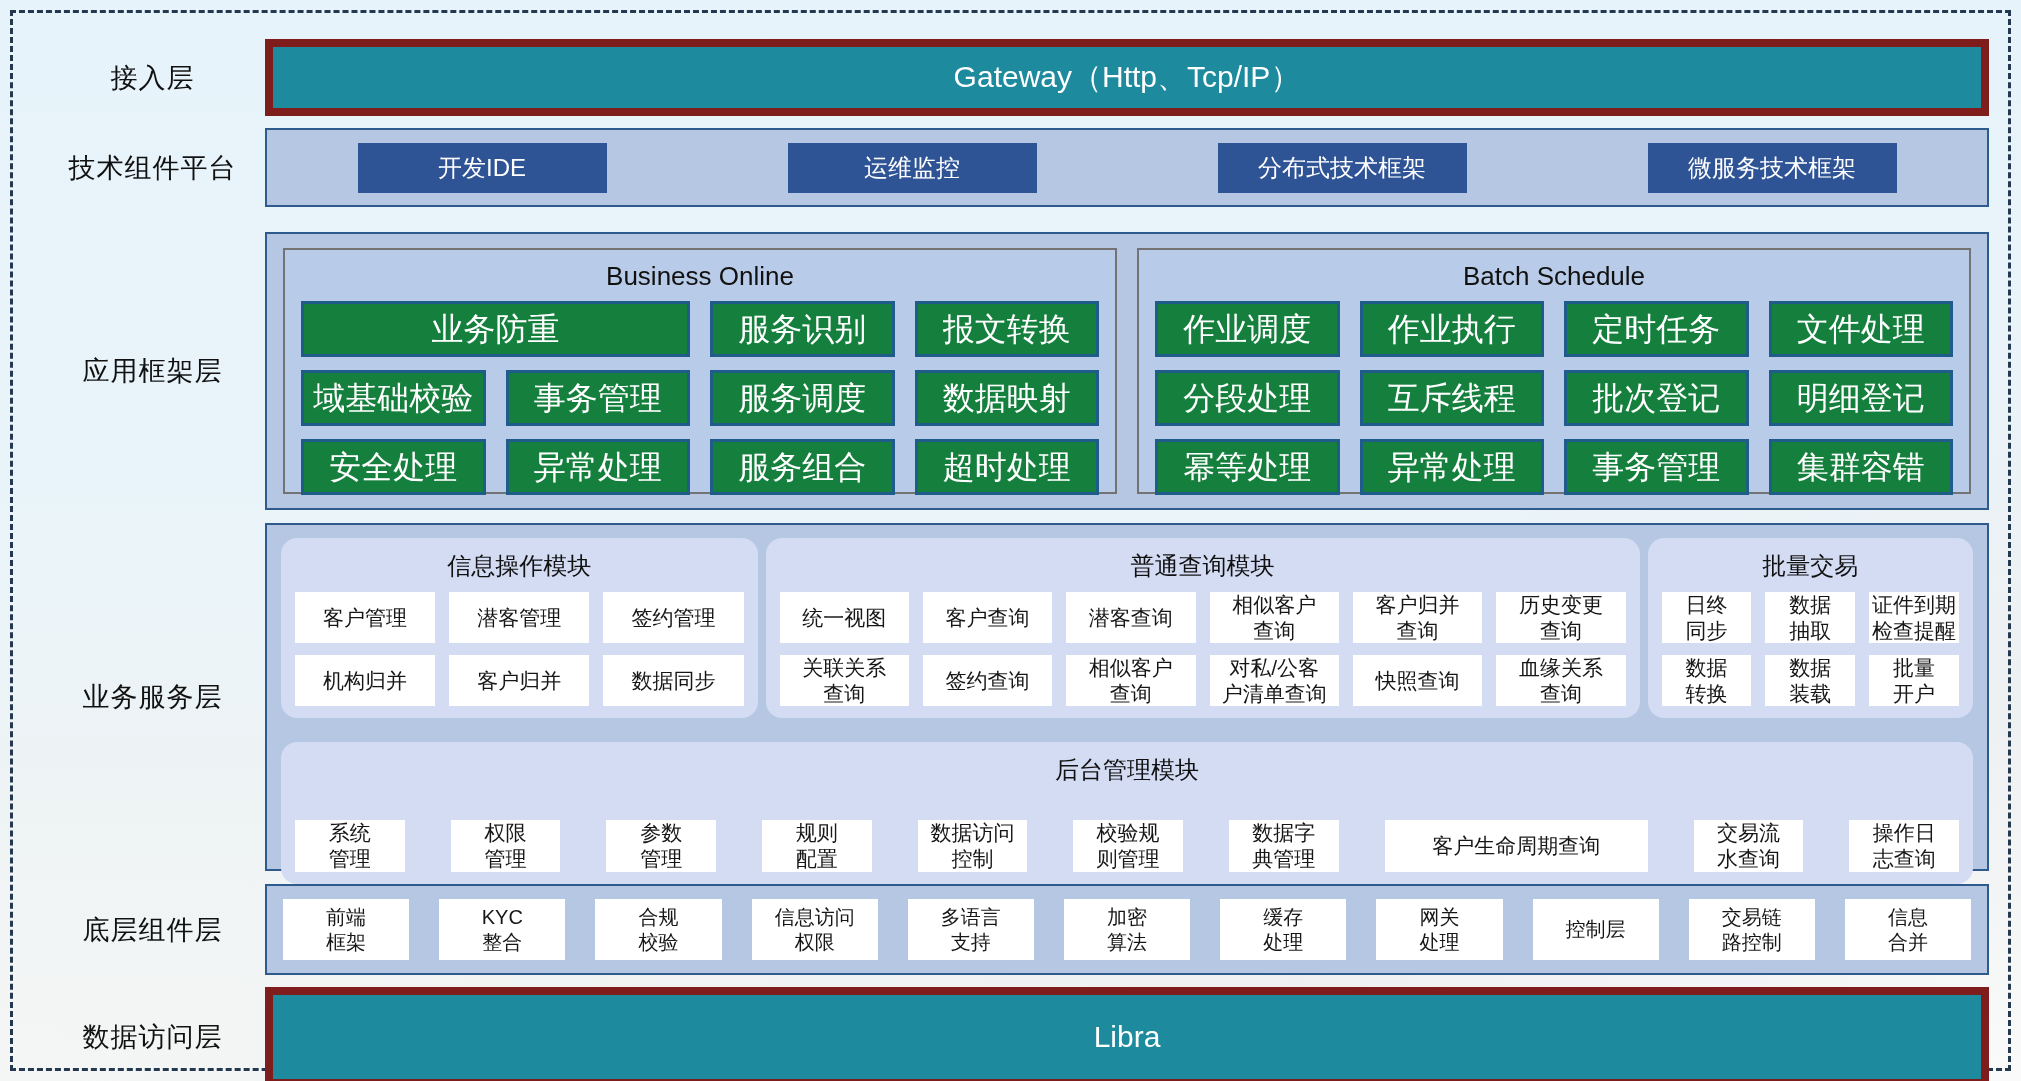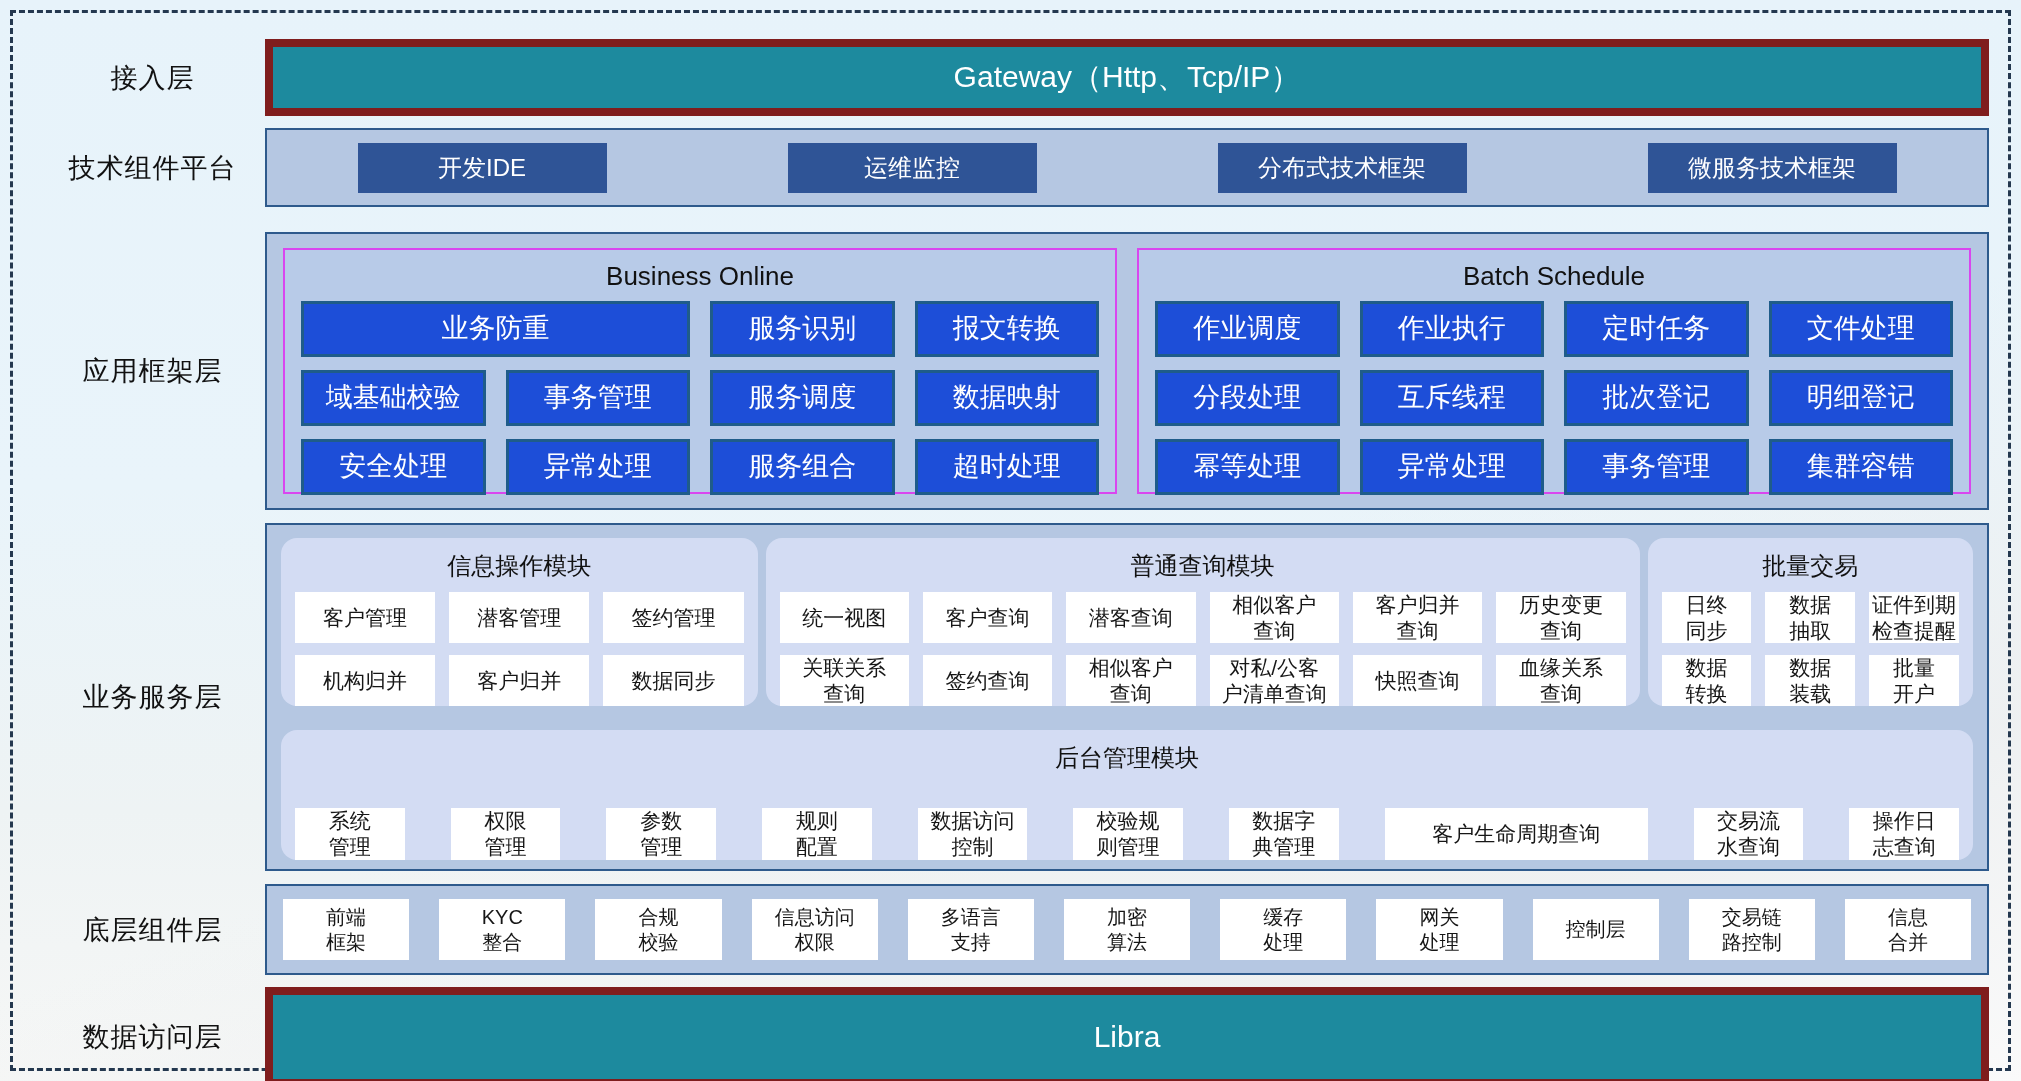--- a/index.html
+++ b/index.html
@@ -41,38 +41,38 @@
   .tech-panel { display:flex; align-items:center; justify-content:space-around; }
   .navy-box {
     width:249px; height:50px; background:#2f5496;
     display:flex; align-items:center; justify-content:center;
     color:#fff; font-size:24px;
   }
 
   
   .appfw-panel { display:flex; gap:20px; padding:14px 16px; }
   .sub-panel {
-    flex:1; background:#b8cbe8; border:2px solid #d946ef;
+    flex:1; background:#b8cbe8; border:2px solid #737373;
     padding:8px 16px 14px 16px; display:flex; flex-direction:column;
   }
   .sub-title { text-align:center; font-size:26px; color:#111; padding:3px 0 9px 0; }
   .panel-rows { display:flex; flex-direction:column; gap:13px; flex:1; }
   .grid4 { display:grid; grid-template-columns:repeat(4,1fr); gap:13px 20px; }
   .bo-r1 > div:first-child { grid-column:1 / span 2; }
   .blue-box {
-    height:56px; background:#1d4ed8; border:3px solid #1f5c8a;
-    display:flex; align-items:center; justify-content:center;
-    color:#fff; font-size:27px; white-space:pre-line; text-align:center; line-height:1.15;
+    height:56px; background:#15803d; border:3px solid #1f5c8a;
+    display:flex; align-items:center; justify-content:center;
+    color:#fff; font-size:32px; white-space:pre-line; text-align:center; line-height:1.15;
   }
 
   
   .biz-panel { display:flex; flex-direction:column; padding:13px 14px; }
   .module-row { display:flex; gap:8px; height:210px; }
   .module {
-    background:#d3dcf3; border-radius:16px; padding:8px 14px 0 14px;
+    background:#d3dcf3; border-radius:16px; padding:8px 14px 12px 14px;
     display:flex; flex-direction:column;
   }
   .module-title { text-align:center; font-size:24px; color:#111; padding:4px 0 10px 0; }
   .module-grid { display:grid; gap:12px 14px; flex:1; }
   .cols3 { grid-template-columns:repeat(3,1fr); }
   .cols6 { grid-template-columns:repeat(6,1fr); }
   .white-box {
     background:#ffffff;
     display:flex; align-items:center; justify-content:center;
     font-size:21px; color:#161616; white-space:pre-line; text-align:center; line-height:1.22;

